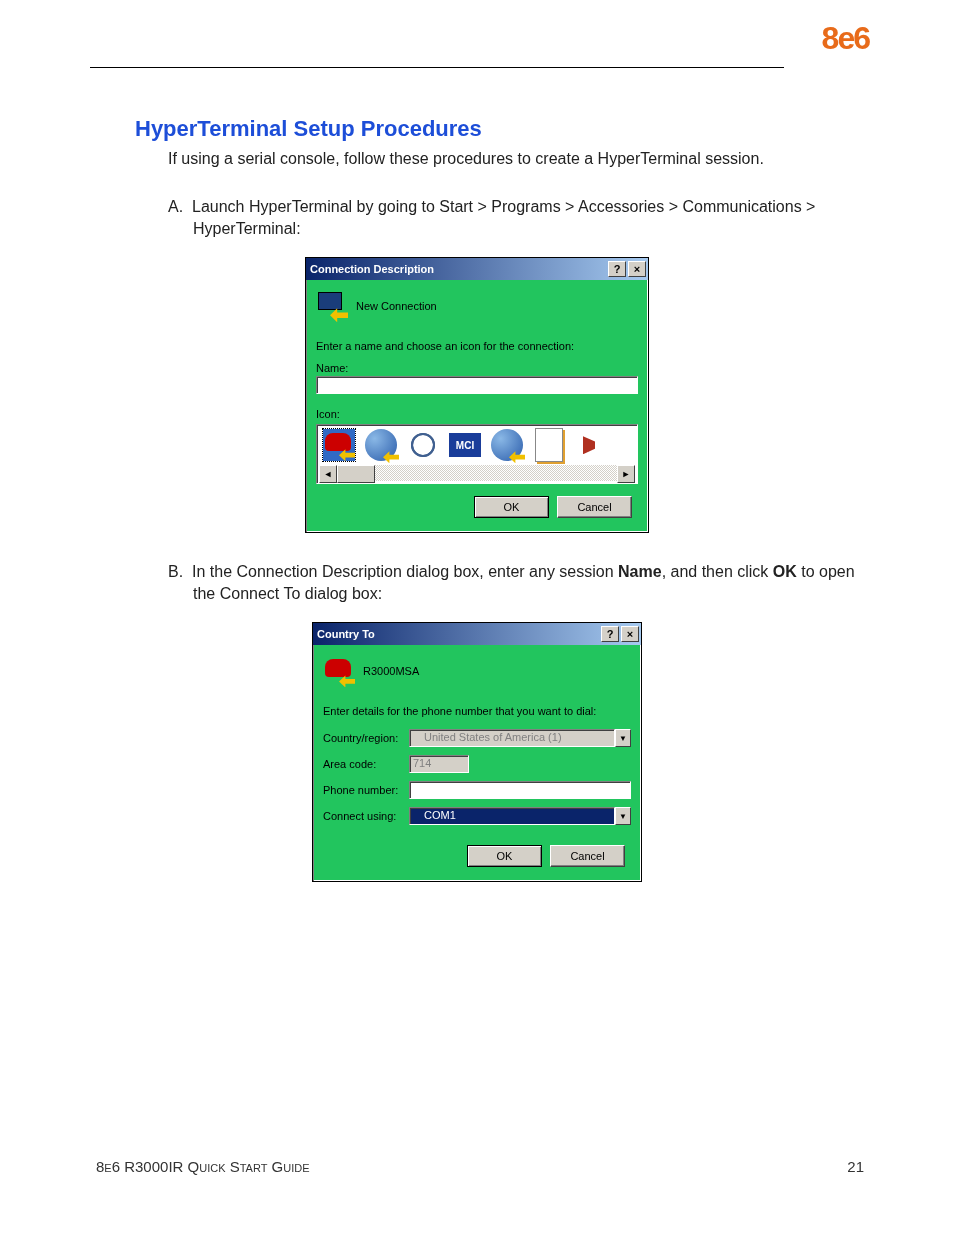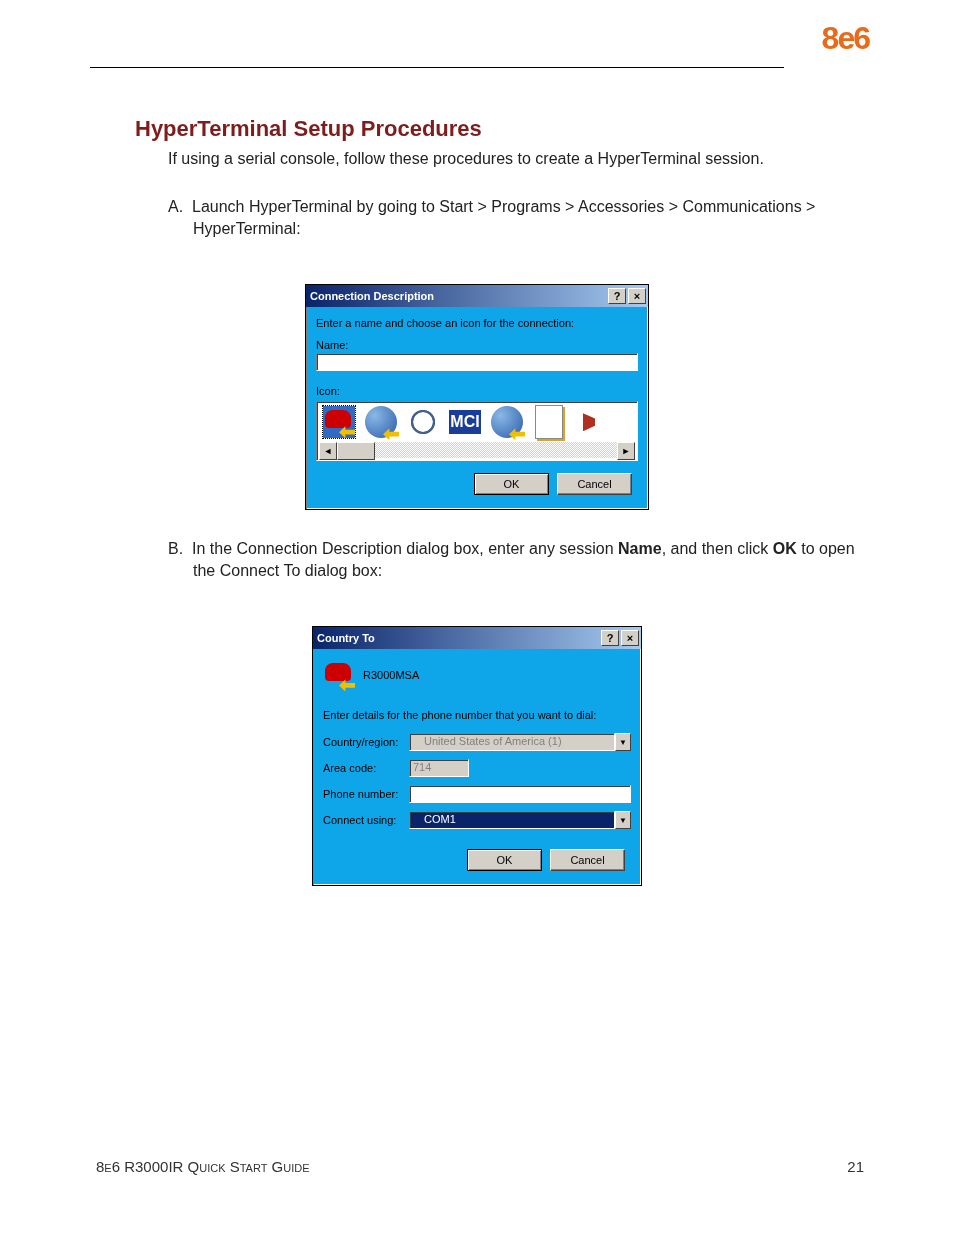--- a/index.html
+++ b/index.html
@@ -25,21 +25,21 @@
     top: 20px;
     right: 85px;
     font-size: 32px;
     font-weight: bold;
     color: #e86b1a;
     letter-spacing: -2px;
   }
   .section-title {
     font-size: 22px;
     font-weight: bold;
-    color: #7f1d1d;
+    color: #1d4ed8;
     margin-top: 48px;
     margin-left: 45px;
   }
   .intro {
     margin-left: 78px;
     margin-top: 8px;
     font-size: 16px;
     color: #222;
   }
   .step {
@@ -50,27 +50,26 @@
     text-indent: -25px;
     padding-left: 25px;
     line-height: 1.35;
   }
   .dialog-wrap {
     display: flex;
     justify-content: center;
     margin-top: 18px;
   }
   .dialog {
-    background: #0ea5e9;
+    background: #22c55e;
     border: 1px solid #000;
     font-family: Tahoma, Verdana, sans-serif;
     font-size: 11px;
     color: #000;
     box-shadow: 1px 1px 0 #808080 inset, -1px -1px 0 #fff inset;
-    margin-top: 27px;
   }
   .dlg1 { width: 342px; }
   .dlg2 { width: 328px; }
   .titlebar {
     background: linear-gradient(to right, #0a246a, #a6caf0);
     color: #fff;
     font-weight: bold;
     font-size: 11px;
     padding: 3px 2px 3px 4px;
     display: flex;
@@ -141,21 +140,21 @@
   .combo.sel .sunken { background:#0a246a; color:#fff; }
   .footer {
     position:absolute; bottom:60px; left:96px; right:90px;
     display:flex; justify-content:space-between;
     font-size:15px; color:#333;
     border-top:none;
   }
   .footer .fl { font-variant: small-caps; }
   .globe { width:32px; height:32px; border-radius:50%; background: radial-gradient(circle at 30% 30%, #8ab8e6, #2a5caa); position:relative; }
   .globe .arr { position:absolute; bottom:-2px; right:-2px; width:16px; height:12px; background:#f0c000; clip-path: polygon(0 50%, 40% 0, 40% 30%, 100% 30%, 100% 70%, 40% 70%, 40% 100%); }
-  .mci { width:34px; height:24px; background:#1a3d9a; color:#fff; font-weight:bold; font-size:16px; display:flex; align-items:center; justify-content:center; }
+  .mci { width:34px; height:24px; background:#1a3d9a; color:#fff; font-weight:bold; font-size:10px; display:flex; align-items:center; justify-content:center; }
   .atom { width:32px; height:32px; position:relative; }
   .atom::before { content:""; position:absolute; inset:4px; border:2px solid #406090; border-radius:50%; }
   .atom::after { content:""; position:absolute; inset:4px; border:2px solid #406090; border-radius:50%; transform:rotate(60deg); }
   .docicon { width:26px; height:32px; background:#fff; border:1px solid #888; box-shadow:2px 2px 0 #e0a030; }
   .last { width:16px; height:32px; display:flex; align-items:center; }
   .last::before { content:""; width:12px; height:18px; background:#b03020; clip-path:polygon(0 0, 100% 30%, 100% 70%, 0 100%); }
 </style>
 </head>
 <body>
 
@@ -172,20 +171,27 @@
   </div>
 
   <div class="dialog-wrap">
     <div class="dialog dlg1">
       <div class="titlebar">
         <span class="ttext">Connection Description</span>
         <span class="tbtn">?</span>
         <span class="tbtn">×</span>
       </div>
       <div class="dlg-body">
+        <div class="icon-row">
+          <div class="big-icon">
+            <div class="monitor"></div>
+              <div class="arrow"></div>
+          </div>
+          <span>New Connection</span>
+        </div>
         <div style="margin-bottom:10px;">Enter a name and choose an icon for the connection:</div>
         <span class="label">Name:</span>
         <input class="sunken" value="" style="">
         <div style="height:14px;"></div>
         <span class="label">Icon:</span>
         <div class="icon-picker">
           <div class="icons-row">
             <div class="pick sel">
                 <div class="phone-icon"></div>
               </div>

